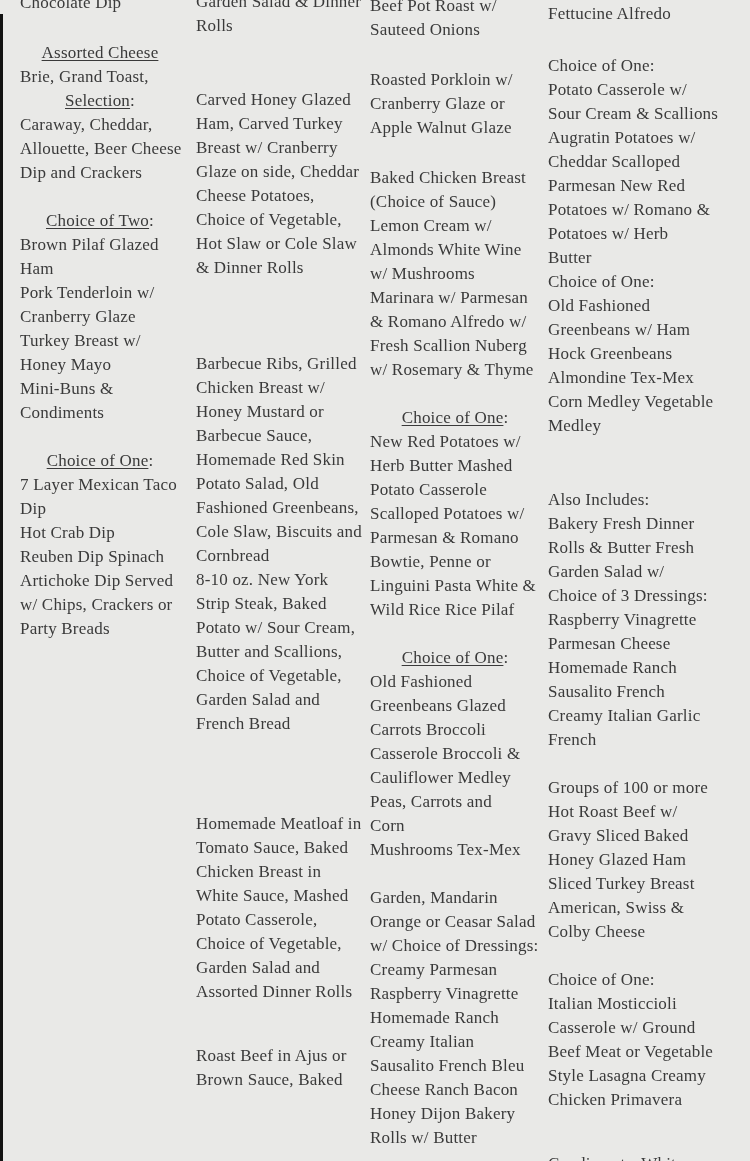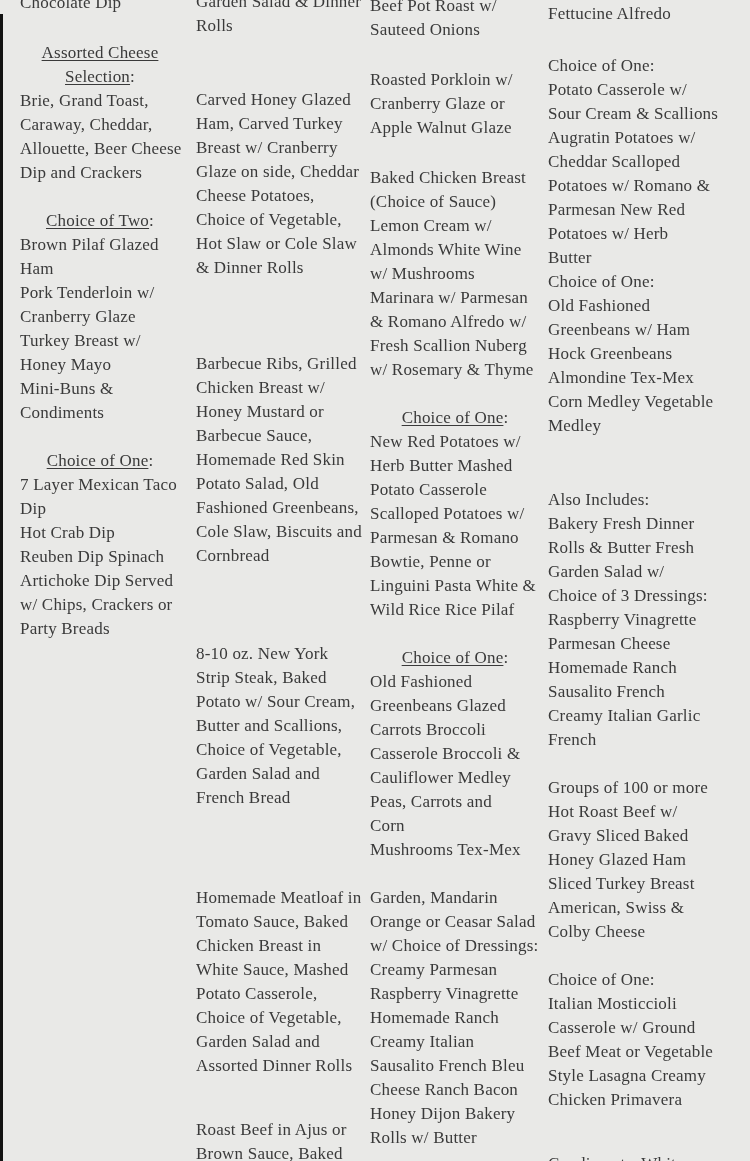--- a/index.html
+++ b/index.html
@@ -32,22 +32,22 @@
 
 <div id="page">
   <div class="left-bar"></div>
   <div id="columns">
       <div class="col col-1">
         <div class="block" style="margin-top: 0px;">
           <div class="line">Chocolate Dip</div>
         </div>
         <div class="block" style="margin-top: 26px;">
           <div class="line heading"><span class="u">Assorted Cheese</span></div>
+          <div class="line">Brie, Grand Toast,</div>
           <div class="line heading"><span class="u">Selection</span>:</div>
-          <div class="line">Brie, Grand Toast,</div>
           <div class="line">Caraway, Cheddar,</div>
           <div class="line">Allouette, Beer Cheese</div>
           <div class="line">Dip and Crackers</div>
         </div>
         <div class="block" style="margin-top: 24px;">
           <div class="line heading"><span class="u">Choice of Two</span>:</div>
           <div class="line">Brown Pilaf Glazed</div>
           <div class="line">Ham</div>
           <div class="line">Pork Tenderloin w/</div>
           <div class="line">Cranberry Glaze</div>
@@ -86,21 +86,21 @@
           <div class="line">Barbecue Ribs, Grilled</div>
           <div class="line">Chicken Breast w/</div>
           <div class="line">Honey Mustard or</div>
           <div class="line">Barbecue Sauce,</div>
           <div class="line">Homemade Red Skin</div>
           <div class="line">Potato Salad, Old</div>
           <div class="line">Fashioned Greenbeans,</div>
           <div class="line">Cole Slaw, Biscuits and</div>
           <div class="line">Cornbread</div>
         </div>
-        <div class="block" style="margin-top: 74px;">
+        <div class="block" style="">
           <div class="line">8-10 oz. New York</div>
           <div class="line">Strip Steak, Baked</div>
           <div class="line">Potato w/ Sour Cream,</div>
           <div class="line">Butter and Scallions,</div>
           <div class="line">Choice of Vegetable,</div>
           <div class="line">Garden Salad and</div>
           <div class="line">French Bread</div>
         </div>
         <div class="block" style="margin-top: 76px;">
           <div class="line">Homemade Meatloaf in</div>
@@ -177,22 +177,22 @@
       <div class="col col-4">
         <div class="block" style="margin-top: 0px;">
           <div class="line">Fettucine Alfredo</div>
         </div>
         <div class="block" style="margin-top: 28px;">
           <div class="line">Choice of One:</div>
           <div class="line">Potato Casserole w/</div>
           <div class="line">Sour Cream &amp; Scallions</div>
           <div class="line">Augratin Potatoes w/</div>
           <div class="line">Cheddar Scalloped</div>
+          <div class="line">Parmesan New Red</div>
           <div class="line">Potatoes w/ Romano &amp;</div>
-          <div class="line">Parmesan New Red</div>
           <div class="line">Potatoes w/ Herb</div>
           <div class="line">Butter</div>
           <div class="line">Choice of One:</div>
           <div class="line">Old Fashioned</div>
           <div class="line">Greenbeans w/ Ham</div>
           <div class="line">Hock Greenbeans</div>
           <div class="line">Almondine Tex-Mex</div>
           <div class="line">Corn Medley Vegetable</div>
           <div class="line">Medley</div>
         </div>

